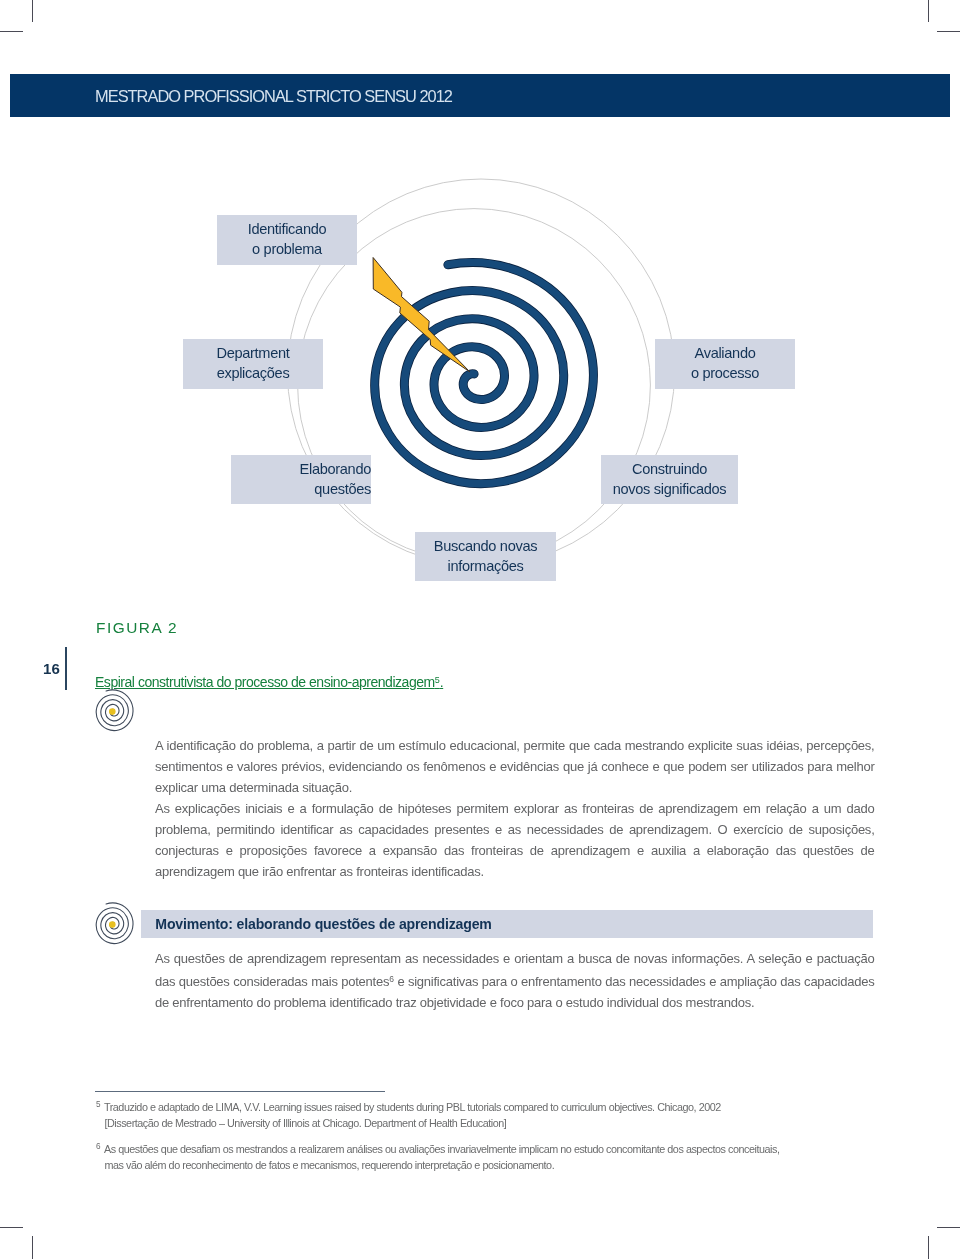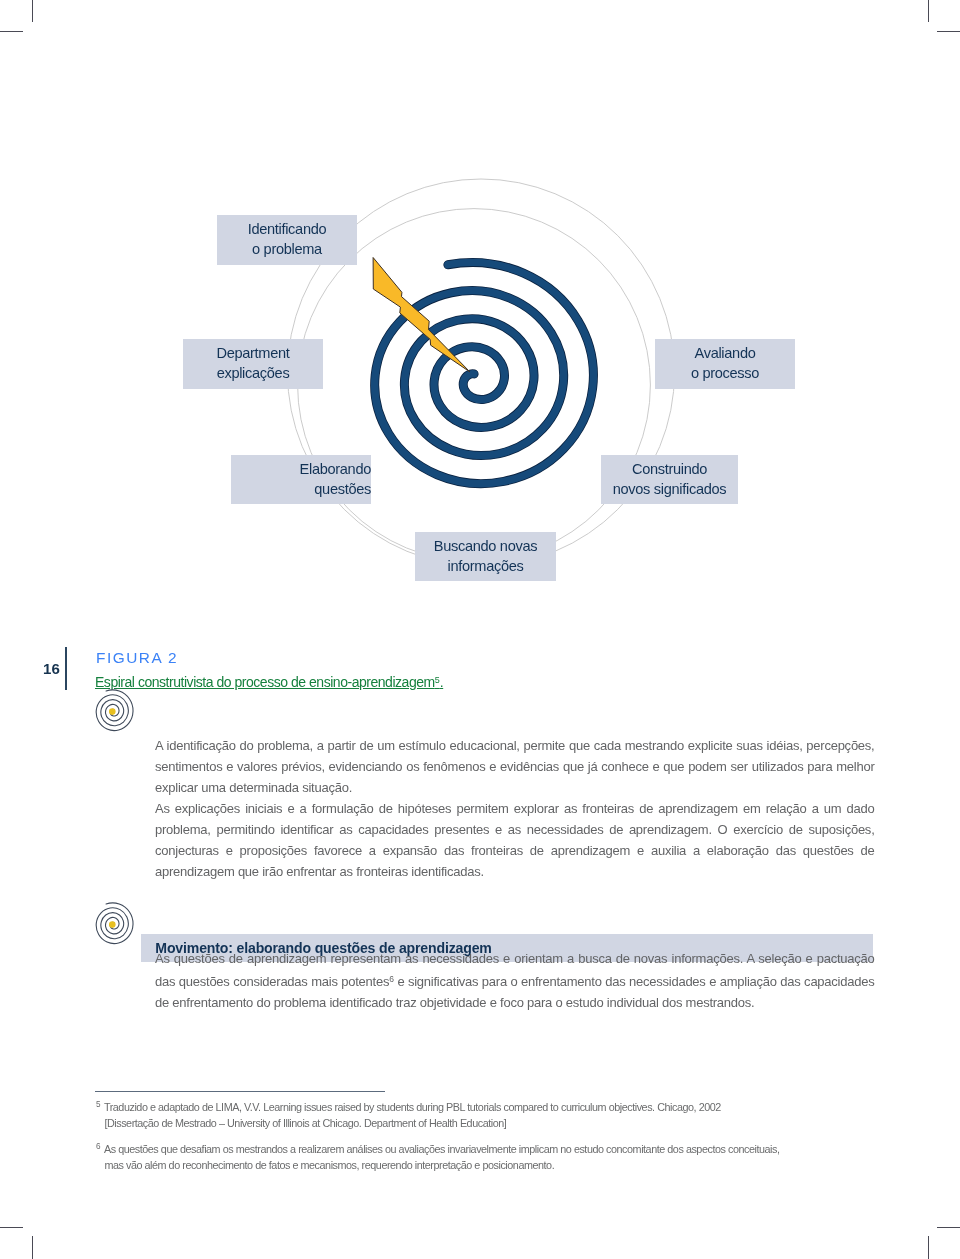--- a/index.html
+++ b/index.html
@@ -8,21 +8,21 @@
        overflow:hidden;position:relative;-webkit-font-smoothing:antialiased;}
   .page{position:absolute;left:0;top:0;width:960px;height:1259px;}
   .cropmark{position:absolute;background:#4a4a55;}
   .hdr{position:absolute;left:10px;top:74px;width:940px;height:43px;background:#043566;}
   .hdr-t{position:absolute;left:85px;top:0;height:43px;line-height:44px;color:#d5e2ee;
          font-size:16.4px;letter-spacing:-0.98px;font-weight:400;white-space:nowrap;}
   svg.diagram{position:absolute;left:0;top:0;width:960px;height:1259px;pointer-events:none;}
   .lbl{position:absolute;background:#d1d6e3;color:#133356;font-weight:400;font-size:14.6px;
        letter-spacing:-0.32px;display:flex;flex-direction:column;align-items:center;
        justify-content:center;line-height:19.6px;}
-  .figlabel{position:absolute;left:96px;top:620px;color:#3b82f6;font-size:15.4px;letter-spacing:1.5px;font-weight:400;line-height:16px;margin-top:30px;}
+  .figlabel{position:absolute;left:96px;top:620px;color:#15803d;font-size:15.4px;letter-spacing:1.5px;font-weight:400;line-height:16px;}
   .figcap{position:absolute;left:95px;top:672px;color:#15803d;font-size:14px;letter-spacing:-0.47px;
           line-height:16px;white-space:nowrap;text-decoration:underline;}
   .figcap sup{font-size:9px;vertical-align:0.42em;letter-spacing:0;}
   .pagenum{position:absolute;left:43px;top:661px;color:#16334f;font-size:15px;font-weight:700;line-height:15px;letter-spacing:0.1px;}
   .pagerule{position:absolute;left:65px;top:647px;width:1.6px;height:43px;background:#2b4660;}
   .sechead{position:absolute;background:#d1d6e3;color:#133356;font-weight:700;font-size:14.1px;
            letter-spacing:-0.16px;display:flex;align-items:center;padding-left:14.3px;box-sizing:border-box;}
   .bodytxt{position:absolute;color:#636466;font-size:13px;line-height:21.05px;text-align:justify;
            letter-spacing:-0.24px;word-spacing:0px;}
   .bodytxt p{margin:0;text-indent:0;}
@@ -40,20 +40,23 @@
 
   <div class="cropmark" style="left:32px;top:0;width:1.2px;height:22px;"></div>
   <div class="cropmark" style="left:0;top:31px;width:23px;height:1.2px;"></div>
   <div class="cropmark" style="left:928px;top:0;width:1.2px;height:22px;"></div>
   <div class="cropmark" style="left:937px;top:31px;width:23px;height:1.2px;"></div>
   <div class="cropmark" style="left:32px;top:1236px;width:1.2px;height:23px;"></div>
   <div class="cropmark" style="left:0;top:1227px;width:23px;height:1.2px;"></div>
   <div class="cropmark" style="left:928px;top:1236px;width:1.2px;height:23px;"></div>
   <div class="cropmark" style="left:937px;top:1227px;width:23px;height:1.2px;"></div>
 
+  <div class="hdr">
+    <div class="hdr-t">MESTRADO PROFISSIONAL STRICTO SENSU 2012</div>
+  </div>
 
   <svg class="diagram" viewBox="0 0 960 1259">
     <g>
       <circle cx="481" cy="372.5" r="193.5" fill="none" stroke="#c8c8c8" stroke-width="0.95"></circle>
       <circle cx="474" cy="385" r="176.4" fill="none" stroke="#c8c8c8" stroke-width="0.95"></circle>
     </g>
     <path d="M474.08 373.97C472.37 373.60 470.24 373.88 468.29 375.01C466.35 376.15 464.62 378.15 463.78 380.73C462.94 383.30 463.00 386.45 464.30 389.47C465.60 392.48 468.13 395.33 471.64 397.21C475.15 399.09 479.61 399.97 484.19 399.35C488.78 398.74 493.45 396.60 497.13 393.07C500.81 389.55 503.45 384.64 504.24 379.17C505.02 373.69 503.92 367.67 500.79 362.33C497.66 356.99 492.51 352.38 486.09 349.61C479.66 346.85 471.99 345.97 464.49 347.48C456.99 348.99 449.71 352.90 444.21 358.76C438.71 364.61 435.03 372.39 434.20 380.77C433.37 389.15 435.40 398.08 440.27 405.80C445.14 413.53 452.83 420.00 462.14 423.74C471.45 427.48 482.33 428.46 492.78 426.16C503.23 423.86 513.18 418.27 520.60 410.14C528.01 402.02 532.83 391.39 533.82 380.12C534.81 368.84 531.96 356.97 525.44 346.80C518.91 336.63 508.74 328.22 496.59 323.40C484.43 318.58 470.34 317.38 456.91 320.38C443.48 323.37 430.79 330.56 421.38 340.89C411.97 351.22 405.90 364.65 404.64 378.82C403.38 392.99 406.94 407.83 415.03 420.51C423.11 433.18 435.69 443.61 450.65 449.61C465.62 455.61 482.91 457.13 499.35 453.54C515.78 449.95 531.28 441.27 542.77 428.80C554.27 416.33 561.69 400.13 563.33 383.06C564.97 366.00 560.81 348.17 551.25 332.93C541.70 317.70 526.80 305.16 509.06 297.89C491.32 290.62 470.84 288.68 451.37 292.75C431.90 296.83 413.54 306.93 399.88 321.47C386.22 336.01 377.34 354.94 375.21 374.88C373.08 394.82 377.73 415.68 388.66 433.52C399.59 451.36 416.75 466.09 437.21 474.73C457.67 483.37 481.33 485.85 503.86 481.39C526.39 476.92 547.66 465.51 563.57 448.96C579.48 432.42 589.93 410.81 592.65 388.01C595.38 365.20 590.35 341.30 578.15 320.79C565.94 300.28 546.61 283.29 523.47 273.19C500.33 263.09 473.50 259.96 447.89 264.71" fill="none" stroke="#0a2240" stroke-width="9.0" stroke-linecap="round" stroke-linejoin="round"></path>
     <path d="M474.08 373.97C472.37 373.60 470.24 373.88 468.29 375.01C466.35 376.15 464.62 378.15 463.78 380.73C462.94 383.30 463.00 386.45 464.30 389.47C465.60 392.48 468.13 395.33 471.64 397.21C475.15 399.09 479.61 399.97 484.19 399.35C488.78 398.74 493.45 396.60 497.13 393.07C500.81 389.55 503.45 384.64 504.24 379.17C505.02 373.69 503.92 367.67 500.79 362.33C497.66 356.99 492.51 352.38 486.09 349.61C479.66 346.85 471.99 345.97 464.49 347.48C456.99 348.99 449.71 352.90 444.21 358.76C438.71 364.61 435.03 372.39 434.20 380.77C433.37 389.15 435.40 398.08 440.27 405.80C445.14 413.53 452.83 420.00 462.14 423.74C471.45 427.48 482.33 428.46 492.78 426.16C503.23 423.86 513.18 418.27 520.60 410.14C528.01 402.02 532.83 391.39 533.82 380.12C534.81 368.84 531.96 356.97 525.44 346.80C518.91 336.63 508.74 328.22 496.59 323.40C484.43 318.58 470.34 317.38 456.91 320.38C443.48 323.37 430.79 330.56 421.38 340.89C411.97 351.22 405.90 364.65 404.64 378.82C403.38 392.99 406.94 407.83 415.03 420.51C423.11 433.18 435.69 443.61 450.65 449.61C465.62 455.61 482.91 457.13 499.35 453.54C515.78 449.95 531.28 441.27 542.77 428.80C554.27 416.33 561.69 400.13 563.33 383.06C564.97 366.00 560.81 348.17 551.25 332.93C541.70 317.70 526.80 305.16 509.06 297.89C491.32 290.62 470.84 288.68 451.37 292.75C431.90 296.83 413.54 306.93 399.88 321.47C386.22 336.01 377.34 354.94 375.21 374.88C373.08 394.82 377.73 415.68 388.66 433.52C399.59 451.36 416.75 466.09 437.21 474.73C457.67 483.37 481.33 485.85 503.86 481.39C526.39 476.92 547.66 465.51 563.57 448.96C579.48 432.42 589.93 410.81 592.65 388.01C595.38 365.20 590.35 341.30 578.15 320.79C565.94 300.28 546.61 283.29 523.47 273.19C500.33 263.09 473.50 259.96 447.89 264.71" fill="none" stroke="#164a7a" stroke-width="7.4" stroke-linecap="round" stroke-linejoin="round"></path>
     <path d="M373.1 257.5 L401.9 292.3 L401.5 296.6 L429.2 321.2 L428.5 329.6 L470.0 372.0 L430.6 345.2 L430.2 339.4 L399.8 312.9 L400.4 307.1 L373.3 289.0 Z" fill="#f9b928" stroke="#3d3026" stroke-width="1.0" stroke-linejoin="miter"></path>
   </svg>
@@ -94,21 +97,21 @@
   </svg>
   <div class="bodytxt" style="left:155px;top:735px;width:719.5px;">
     <p>A identificação do problema, a partir de um estímulo educacional, permite que cada mestrando explicite suas idéias, percepções, sentimentos e valores prévios, evidenciando os fenômenos e evidências que já conhece e que podem ser utilizados para melhor explicar uma determinada situação.</p>
     <p>As explicações iniciais e a formulação de hipóteses permitem explorar as fronteiras de aprendizagem em relação a um dado problema, permitindo identificar as capacidades presentes e as necessidades de aprendizagem. O exercício de suposições, conjecturas e proposições favorece a expansão das fronteiras de aprendizagem e auxilia a elaboração das questões de aprendizagem que irão enfrentar as fronteiras identificadas.</p>
   </div>
 
   <svg class="secicon" viewBox="0 0 44 44" style="position:absolute;left:94px;top:901px;width:44px;height:44px;">
     <path d="M20.34 23.40C20.49 23.19 20.57 22.87 20.51 22.53C20.44 22.19 20.23 21.82 19.87 21.56C19.52 21.30 19.03 21.15 18.51 21.20C17.98 21.26 17.42 21.51 16.98 21.98C16.54 22.44 16.22 23.10 16.15 23.85C16.07 24.60 16.25 25.43 16.69 26.16C17.14 26.88 17.85 27.49 18.73 27.81C19.60 28.13 20.63 28.15 21.61 27.82C22.58 27.48 23.50 26.78 24.13 25.80C24.76 24.83 25.10 23.59 25.02 22.31C24.94 21.03 24.44 19.73 23.57 18.69C22.69 17.64 21.44 16.87 20.03 16.57C18.63 16.27 17.07 16.45 15.69 17.14C14.30 17.84 13.09 19.04 12.35 20.55C11.60 22.07 11.32 23.89 11.63 25.67C11.93 27.45 12.83 29.18 14.18 30.47C15.53 31.77 17.35 32.64 19.28 32.84C21.22 33.03 23.27 32.56 25.02 31.45C26.77 30.34 28.20 28.60 28.98 26.52C29.77 24.44 29.91 22.04 29.30 19.79C28.70 17.54 27.35 15.44 25.48 13.96C23.61 12.47 21.22 11.61 18.76 11.59C16.30 11.58 13.79 12.41 11.74 14.00C9.68 15.59 8.10 17.92 7.35 20.57C6.60 23.22 6.69 26.18 7.66 28.87C8.64 31.55 10.49 33.95 12.91 35.54C15.33 37.14 18.31 37.92 21.27 37.68C24.23 37.43 27.16 36.15 29.46 34.04C31.76 31.93 33.41 28.98 34.05 25.75C34.68 22.52 34.29 19.03 32.88 15.95C31.47 12.88 29.06 10.25 26.06 8.63C23.07 7.00 19.51 6.39 16.08 6.97C12.64 7.55 9.35 9.34 6.87 12.02C4.39 14.71 2.74 18.29 2.30 22.09C1.86 25.89 2.64 29.89 4.54 33.29C6.44 36.70 9.45 39.49 13.04 41.06C16.62 42.64 20.75 43.00 24.63 42.00C28.50 41.00 32.10 38.65 34.69 35.35C37.28 32.06 38.84 27.83 39.00 23.47C39.16 19.12 37.93 14.66 35.49 10.98C33.04 7.31 29.39 4.45 25.21 3.00C21.03 1.55 16.35 1.54 12.07 3.02" fill="none" stroke="#3f4a5a" stroke-width="1.1" stroke-linecap="round"></path>
     <circle cx="18.3" cy="23.6" r="3.3" fill="#e8c020"></circle>
   </svg>
-  <div class="sechead" style="left:141px;top:910px;width:732px;height:28px;margin-top:24px;">
+  <div class="sechead" style="left:141px;top:910px;width:732px;height:28px;">
     <span>Movimento: elaborando questões de aprendizagem</span>
   </div>
   <div class="bodytxt" style="left:155px;top:948px;width:719.5px;">
     <p><span>As questões de aprendizagem representam as necessidades e orientam a busca de novas informações. A seleção e pactuação das questões consideradas mais potentes</span><sup>6</sup><span> e significativas para o enfrentamento das necessidades e ampliação das capacidades de enfrentamento do problema identificado traz objetividade e foco para o estudo individual dos mestrandos.</span></p>
   </div>
 
   <div class="fnrule" style="left:95px;top:1090.5px;width:290px;"></div>
   <div class="fn" style="left:96px;top:1097px;width:800px;">
     <sup>5</sup><span>Traduzido e adaptado de LIMA, V.V. Learning issues raised by students during PBL tutorials compared to curriculum objectives. Chicago, 2002</span><br>
     <span class="fn-indent">[Dissertação de Mestrado – University of Illinois at Chicago. Department of Health Education]</span>

